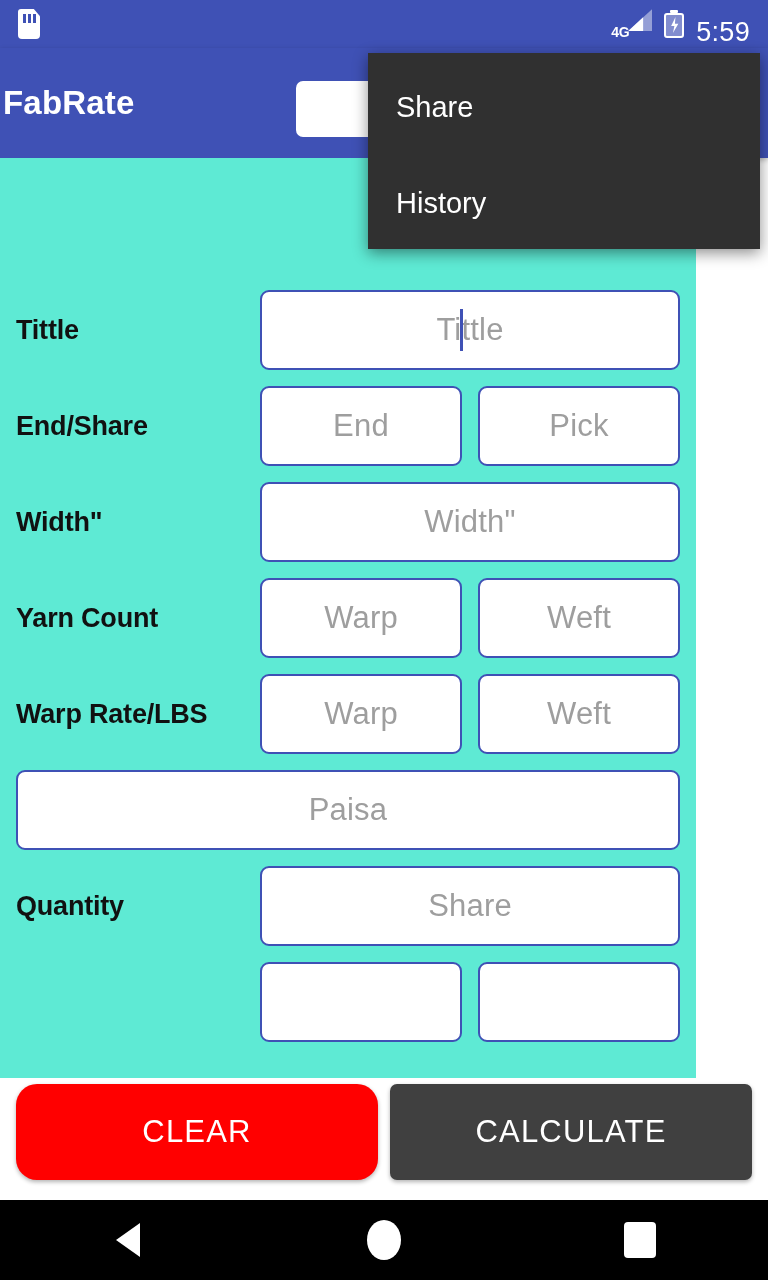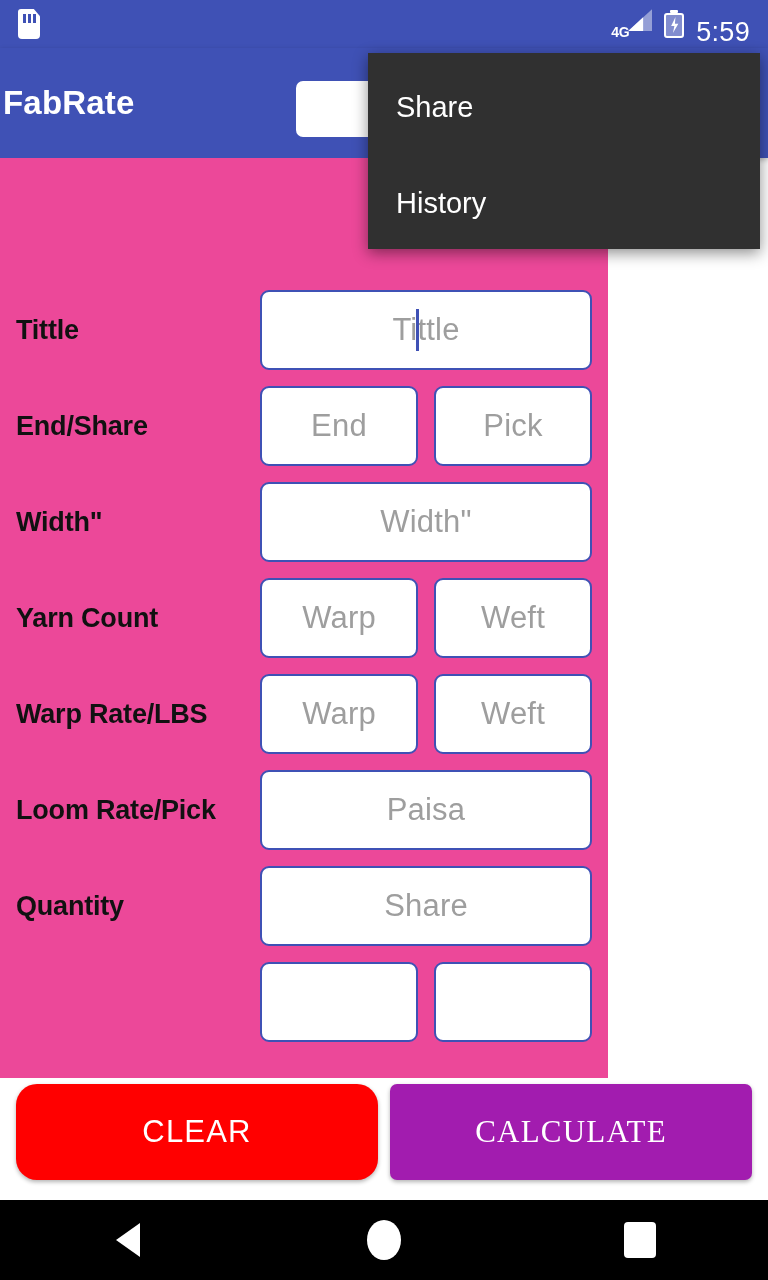--- a/index.html
+++ b/index.html
@@ -109,22 +109,22 @@
   .menu-item {
     height:96px;
     display:flex; align-items:center;
     padding-left:28px;
     color:#ffffff; font-size:29px;
   }
 
   
   #form-scroll {
     position:absolute; top:158px; left:0;
-    width:608px; height:920px;
-    background:#ec4899;
+    width:696px; height:920px;
+    background:#5eead4;
     overflow:hidden;
   }
   #form-inner { padding-top:124px; }
   .form-row {
     display:flex; align-items:center;
     height:96px;
     padding:0 16px;
   }
   .row-label {
     width:244px; flex:0 0 244px;
@@ -167,21 +167,21 @@
   .action-btn {
     flex:1;
     border-radius:7px;
     display:flex; align-items:center; justify-content:center;
     color:#ffffff;
     font-size:31px; font-weight:500;
     letter-spacing:1.2px;
     box-shadow:0 2px 4px rgba(0,0,0,0.3);
   }
   #clear-button { background:#FF0000;border-radius:21px; }
-  #calculate-button { background:#a21caf;font-family:Liberation Serif, serif; }
+  #calculate-button { background:#404040; }
 
   
   #nav-bar {
     position:absolute; left:0; top:1200px;
     width:768px; height:80px;
     background:#000000;
     display:flex; align-items:center; justify-content:space-around;
   }
   .nav-btn { width:120px; height:60px; display:flex; align-items:center; justify-content:center; }
   .nav-back {
@@ -295,21 +295,20 @@
             <span class="ph">Warp</span>
           </div>
           <div class="field half">
             <span class="ph">Weft</span>
           </div>
         </div>
       </div>
 
 
       <div class="form-row">
-        <div class="row-label">Loom Rate/Pick</div>
         <div class="fields">
           <div class="field wide">
             <span class="ph">Paisa</span>
           </div>
         </div>
       </div>
 
       <div class="form-row">
         <div class="row-label">Quantity</div>
         <div class="fields">

